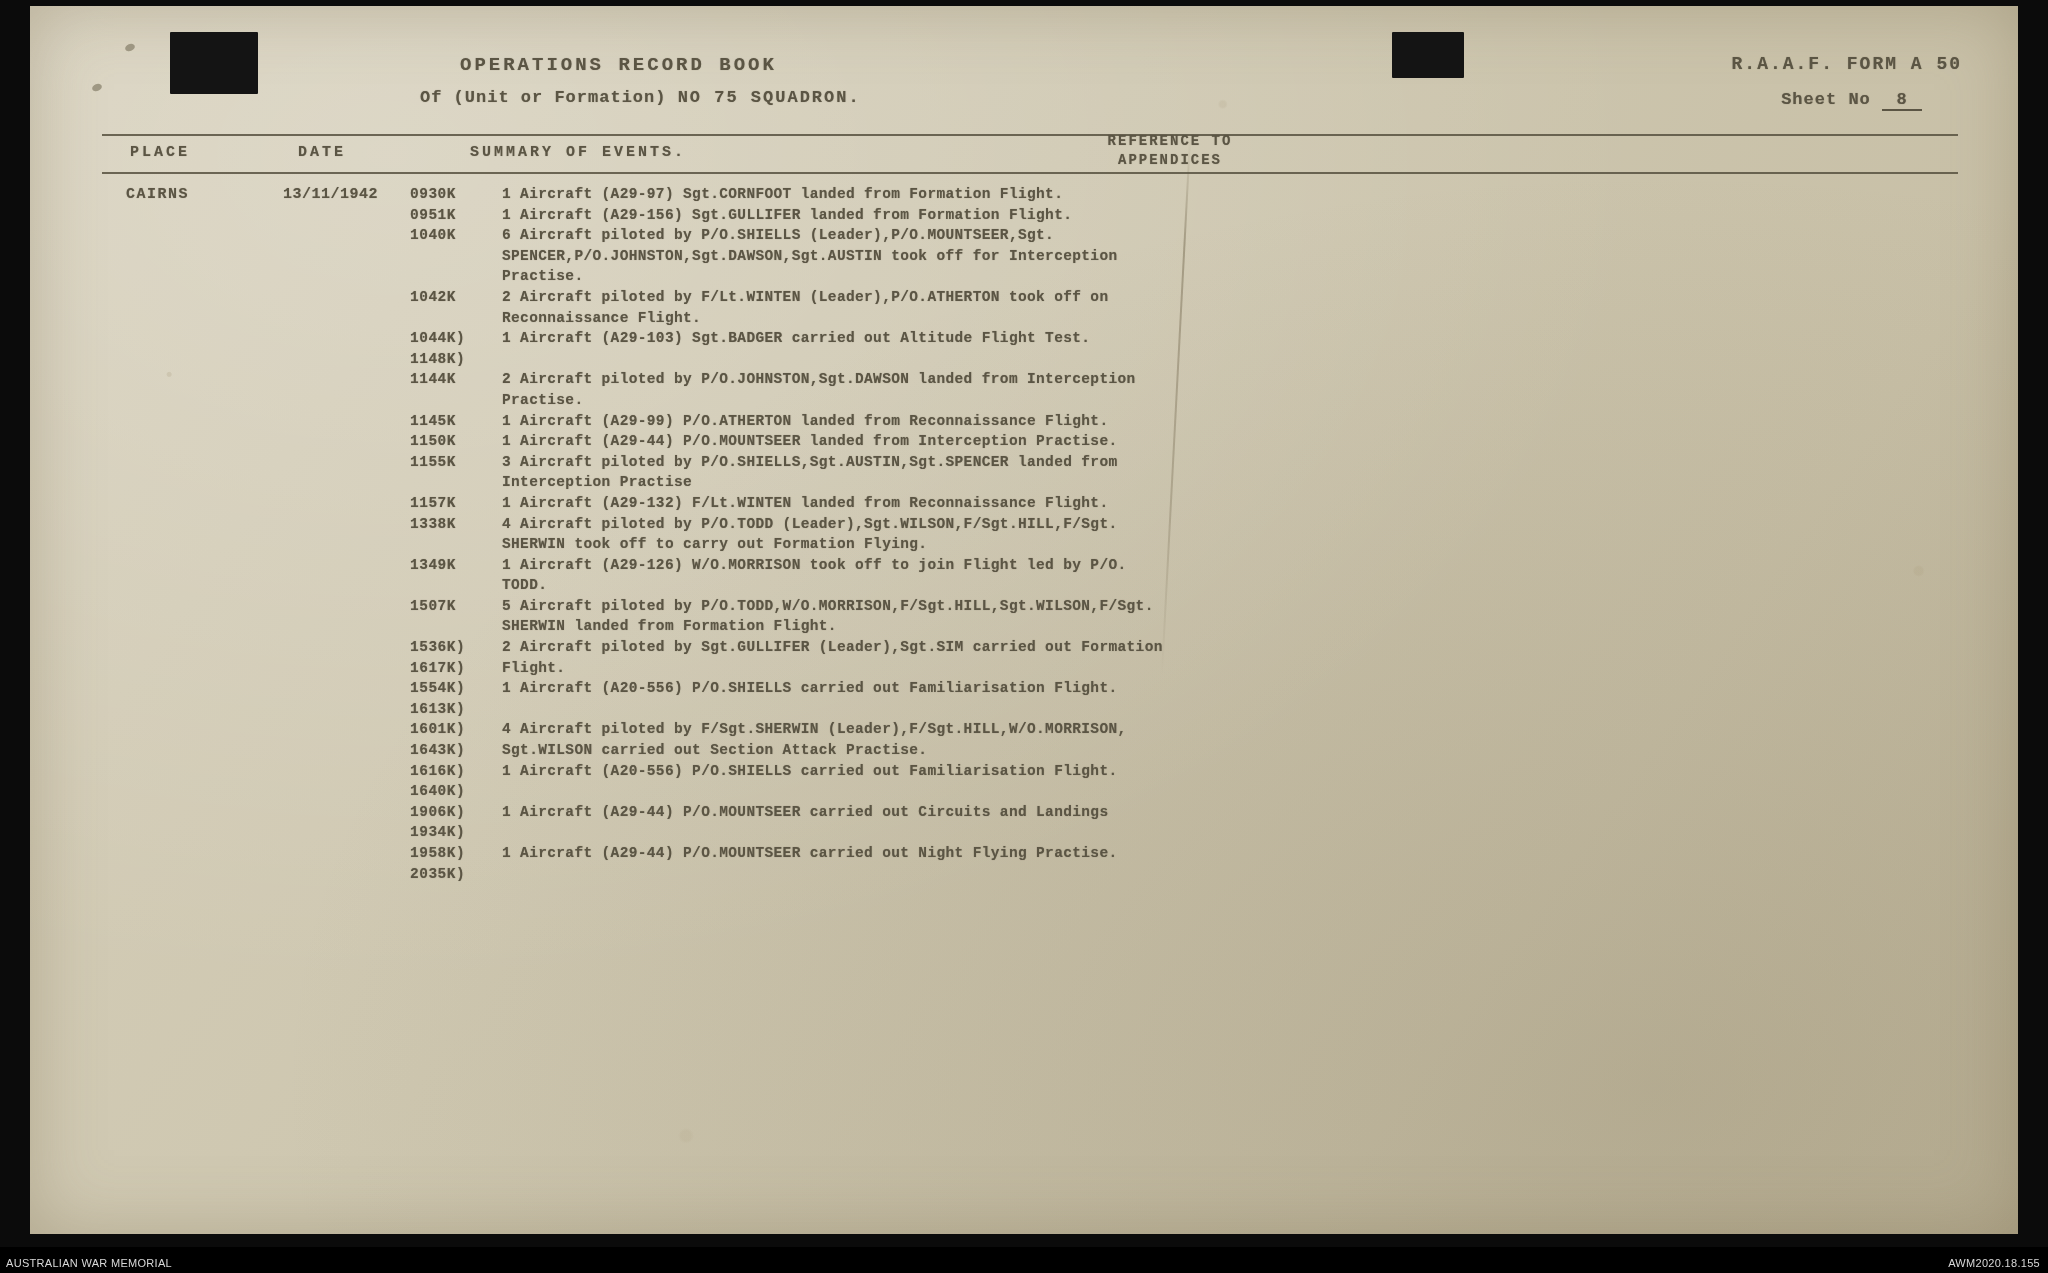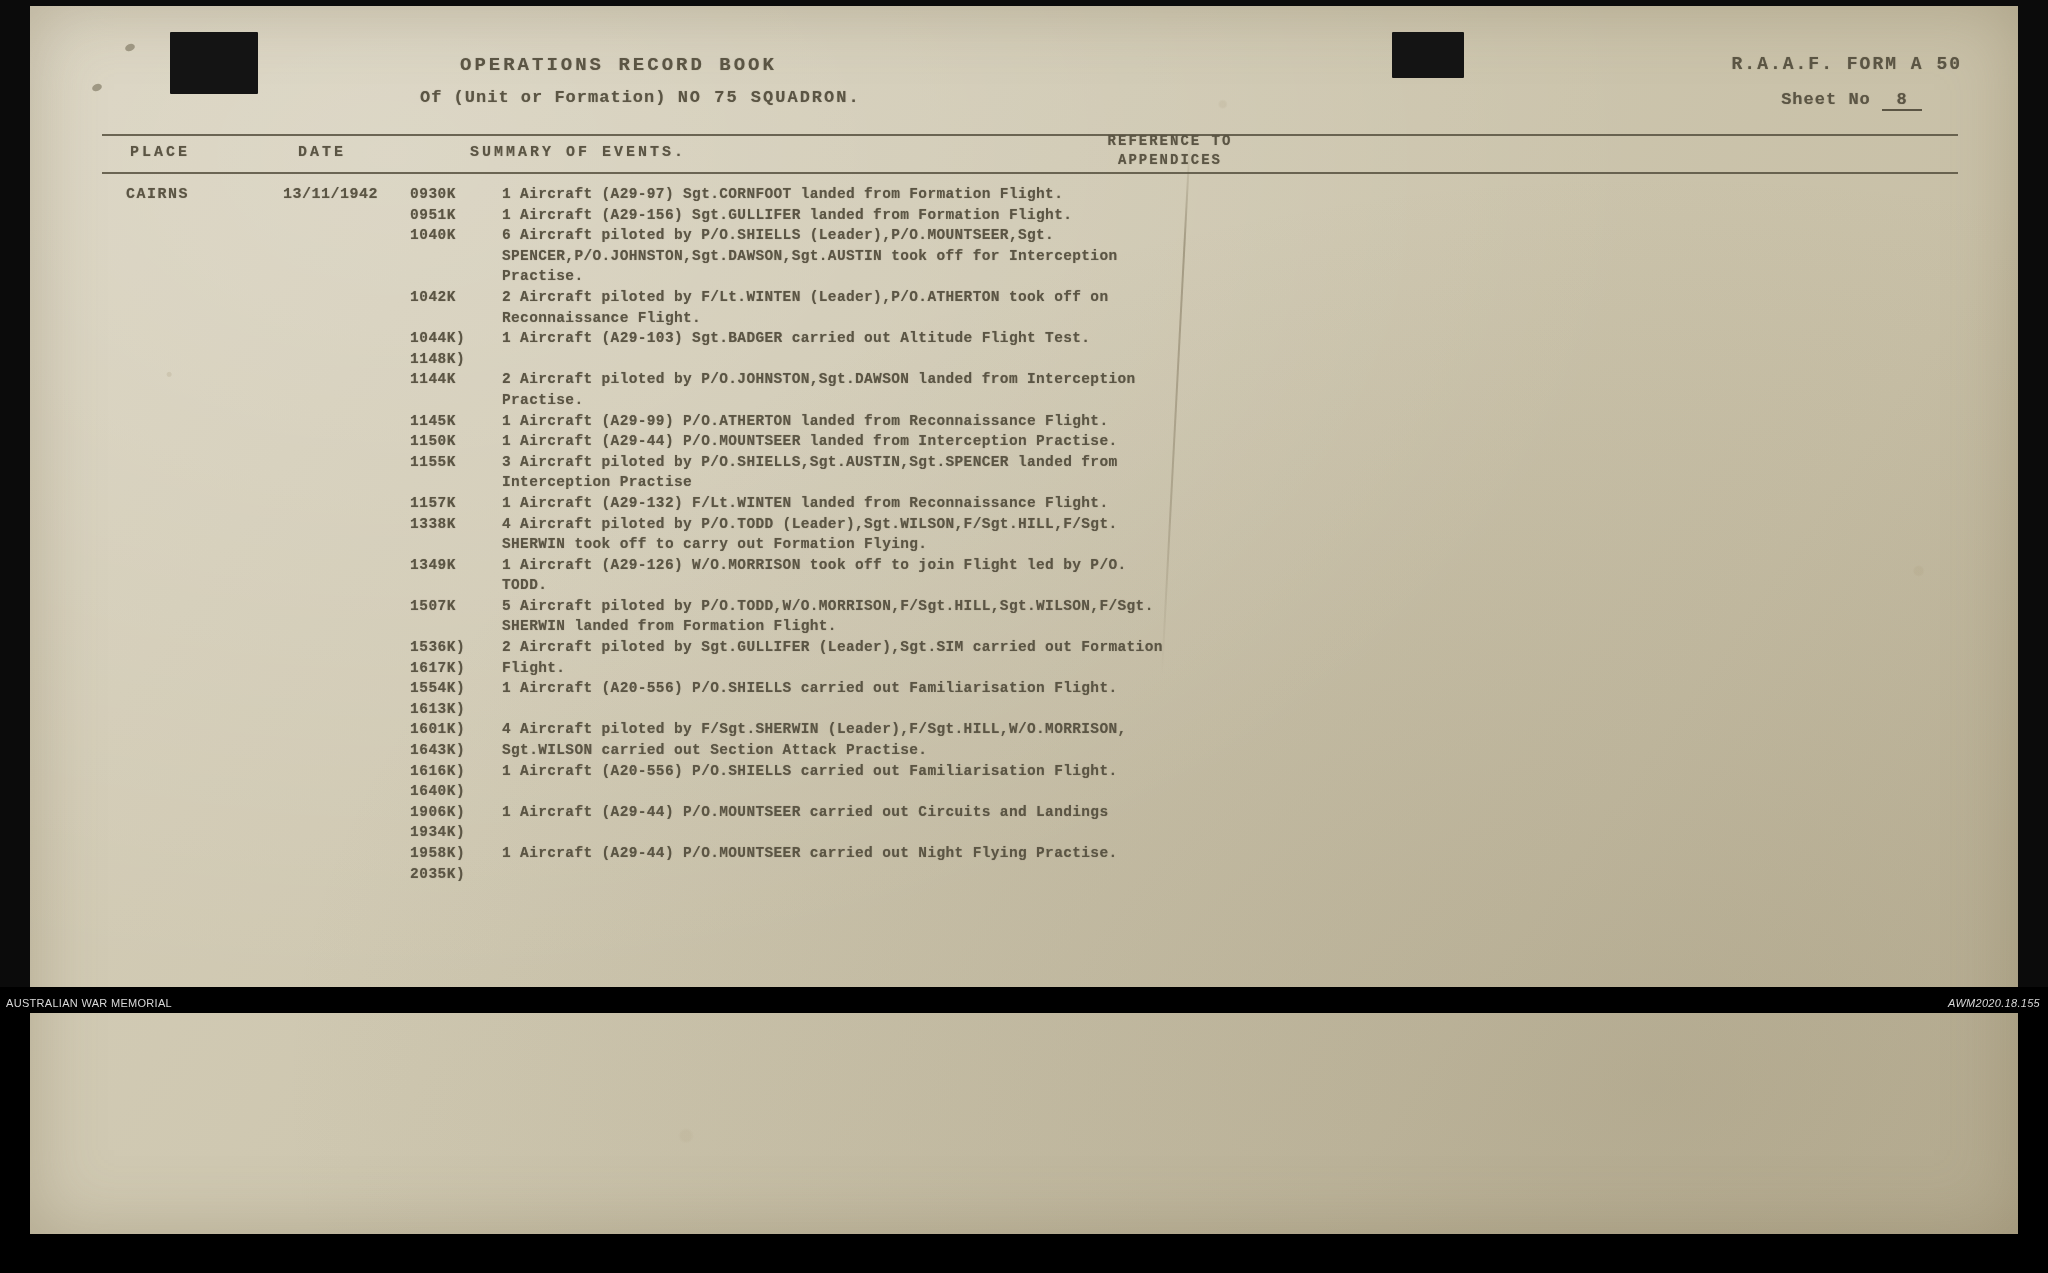--- a/index.html
+++ b/index.html
@@ -9,21 +9,21 @@
   }
   body {
     width: 2048px;
     height: 1273px;
     overflow: hidden;
     font-family: "Liberation Mono", monospace;
   }
   .frame {
     position: relative;
     width: 2048px;
-    height: 1013px;
+    height: 1273px;
     background: #0b0b0b;
   }
   
   .page {
     position: absolute;
     left: 30px;
     top: 6px;
     width: 1988px;
     height: 1228px;
     background: #cfc8b2;
@@ -185,21 +185,20 @@
     font-size: 11px;
     letter-spacing: .3px;
   }
   .credit-right {
     position: absolute;
     right: 8px; bottom: 4px;
     color: #d8d8d8;
     font-family: "Liberation Sans", sans-serif;
     font-size: 11px;
     letter-spacing: .3px;
-    font-style: italic;
   }
 </style>
 </head>
 <body>
 
 <div class="frame">
 
   <div class="page">
 
     <div class="clamp clamp-left"></div>

